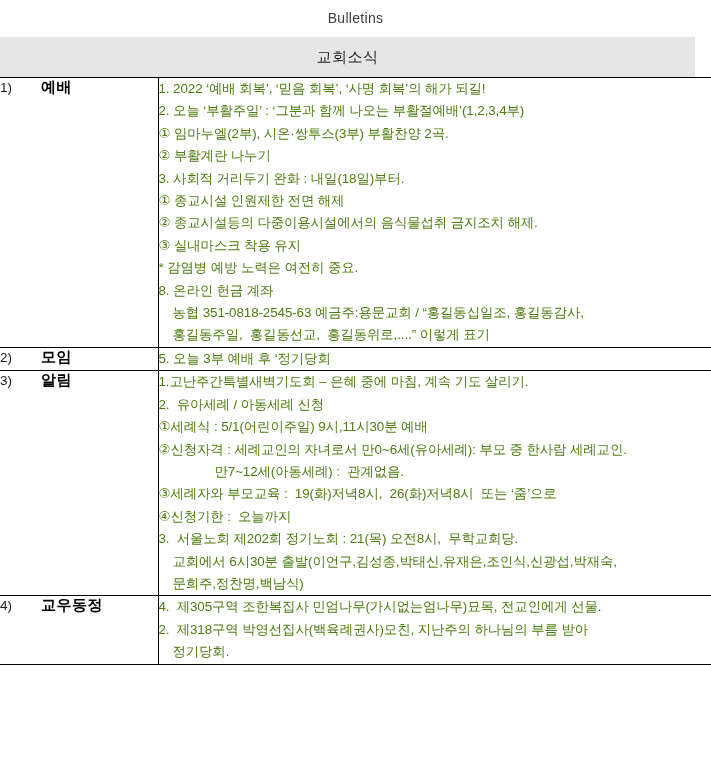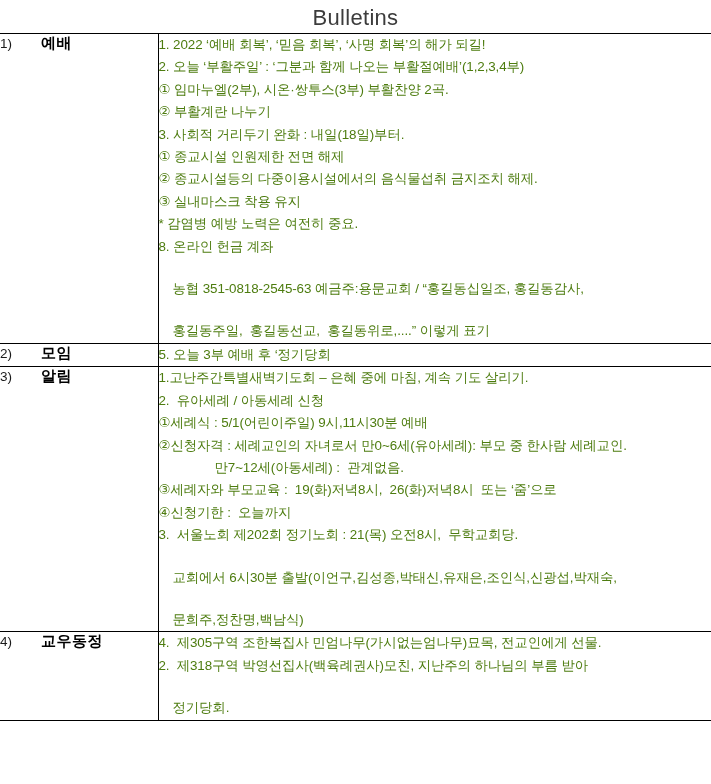--- a/index.html
+++ b/index.html
@@ -15,21 +15,21 @@
     overflow: hidden;
   }
   .page {
     width: 711px;
     height: 784px;
     position: relative;
     box-sizing: border-box;
   }
   .doc-title {
     text-align: center;
-    font-size: 22px;
+    font-size: 14px;
     font-weight: 400;
     color: #3c3c3c;
     letter-spacing: 0.3px;
     line-height: 30px;
     padding-top: 3px;
     margin: 0;
   }
   .header-band {
     background: #e6e6e6;
     height: 40px;
@@ -92,30 +92,33 @@
   }
   .line {
     font-size: 13.4px;
     line-height: 22.4px;
     color: #4d7c0f;
     white-space: pre;
     letter-spacing: -0.1px;
   }
   .ind0 { padding-left: 0px; }
   .ind1 { }
-  .ind2 { padding-left: 14px; margin-top: 20px; }
+  .ind2 { padding-left: 14px; }
   .ind4 { padding-left: 56px; }
 </style>
 </head>
 <body>
 
 <div class="page">
 
   <h1 class="doc-title">Bulletins</h1>
 
+  <div class="header-band">
+    <span class="header-band-text">교회소식</span>
+  </div>
 
   <table class="bulletin">
     <tbody>
         <tr>
           <td class="label-cell">
             <div class="label-wrap">
               <span class="label-num">1)</span>
               <span class="label-name">예배</span>
             </div>
           </td>

